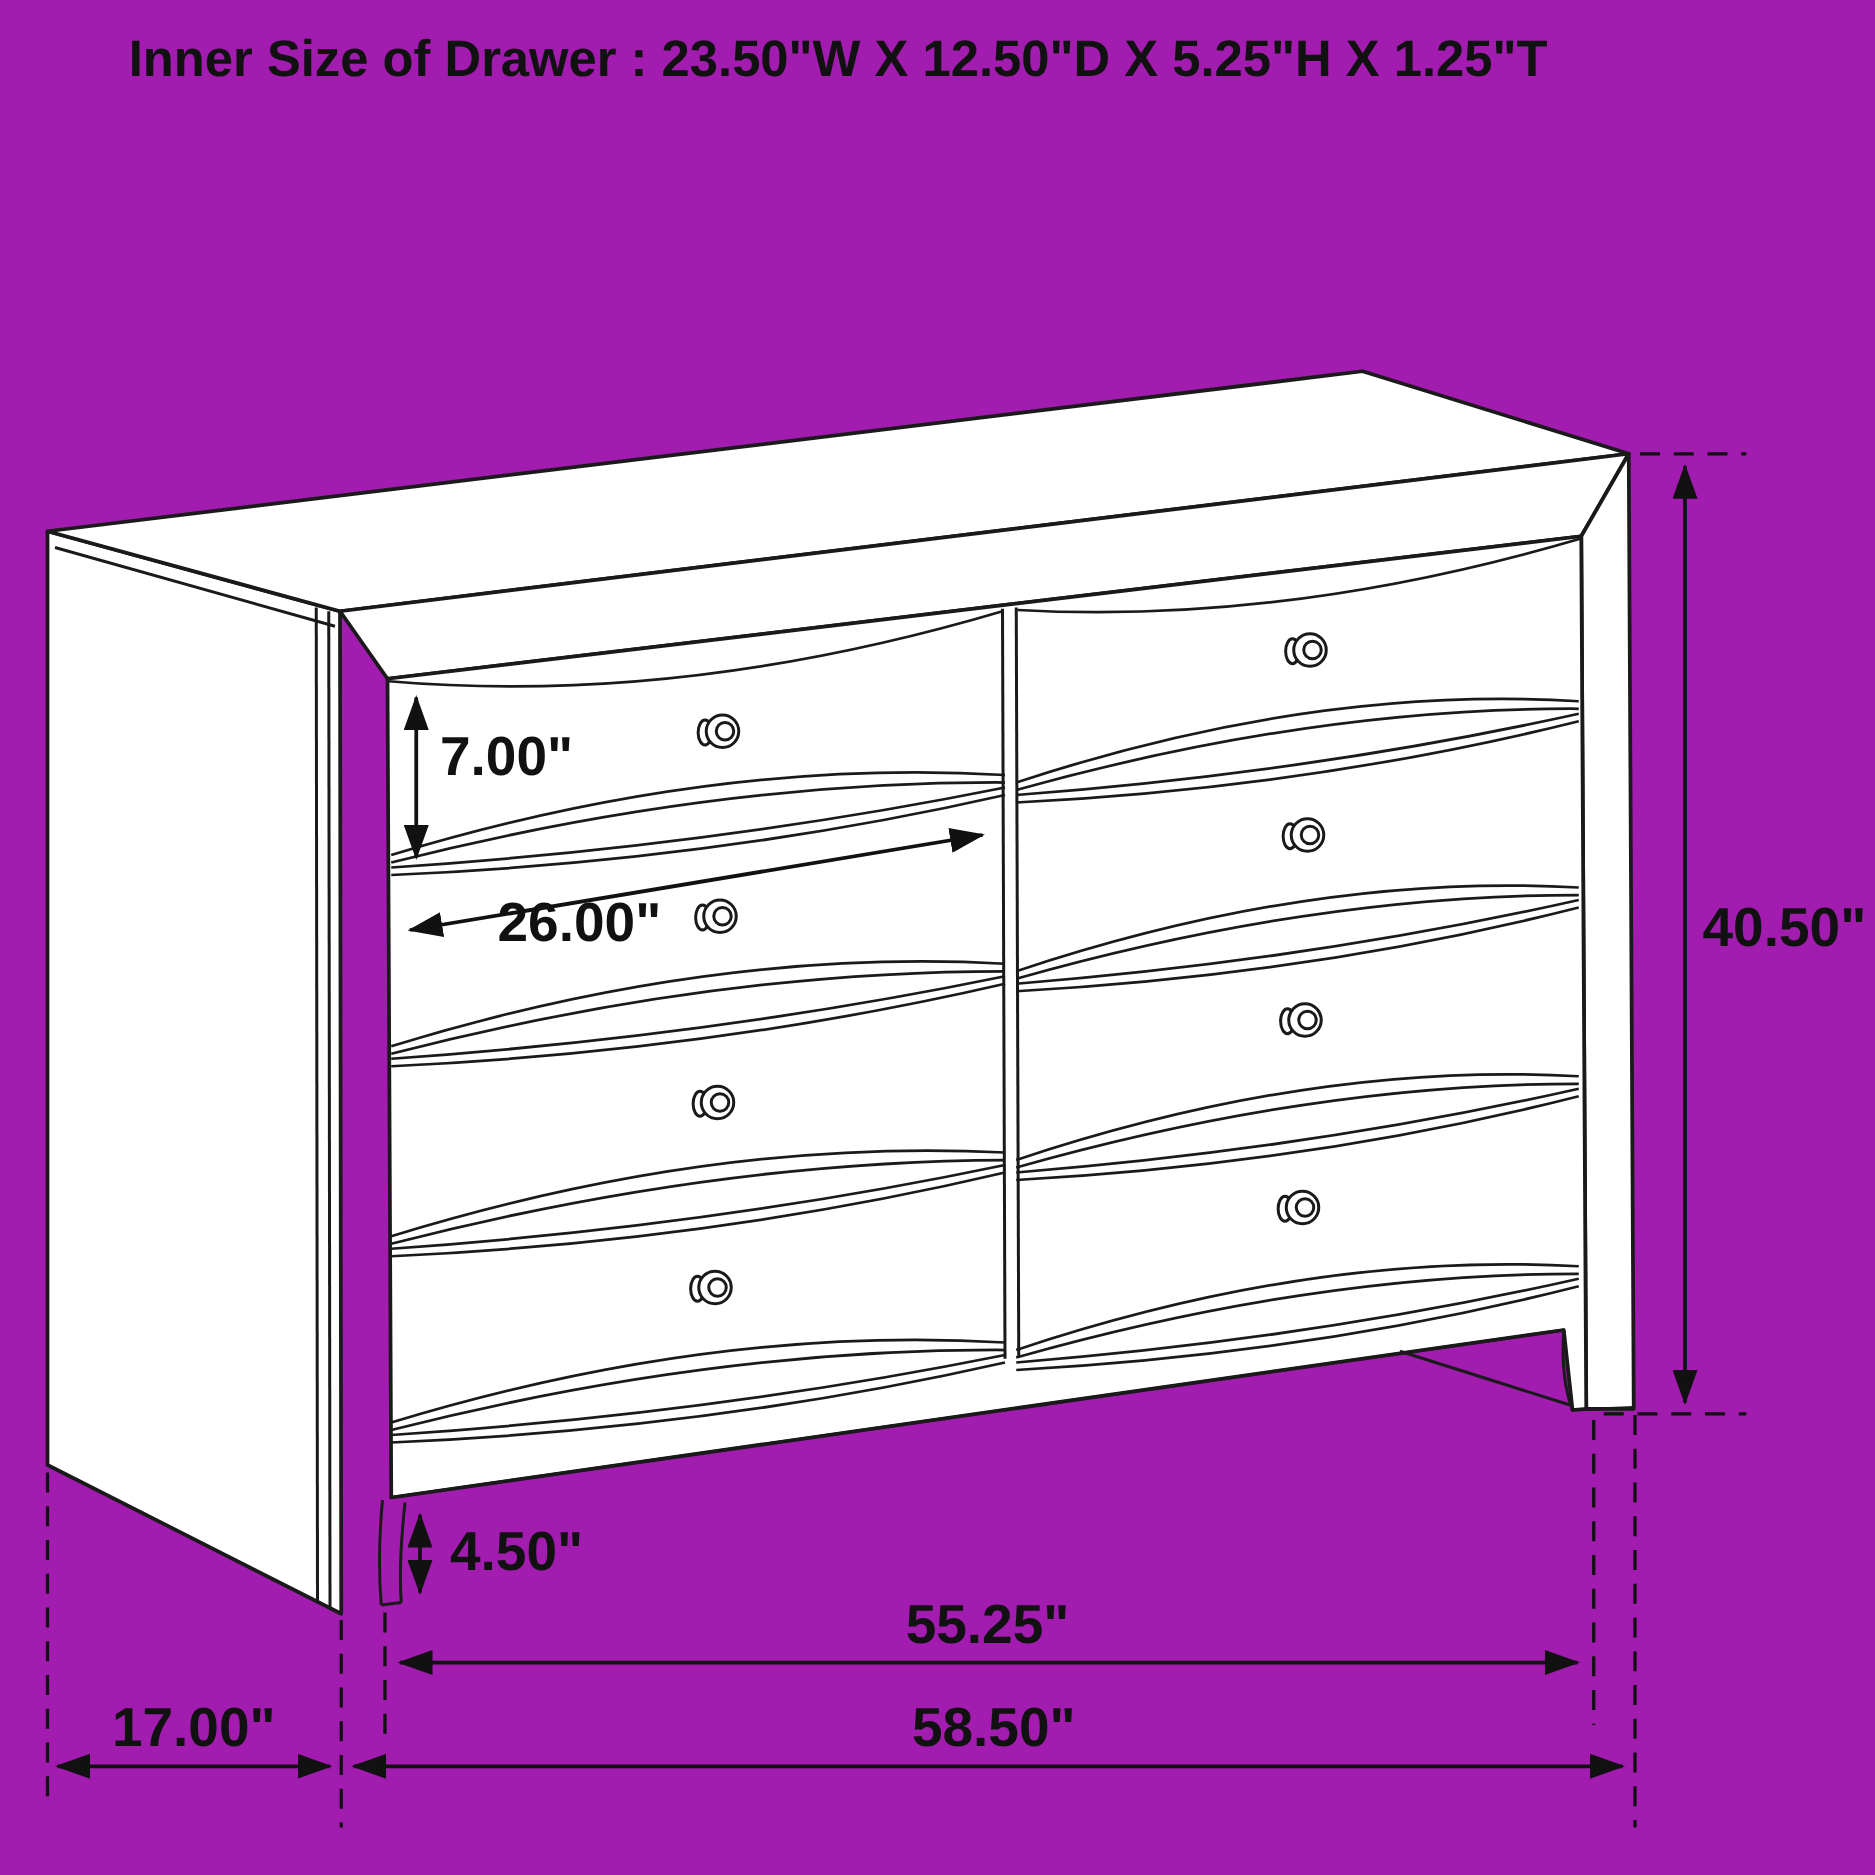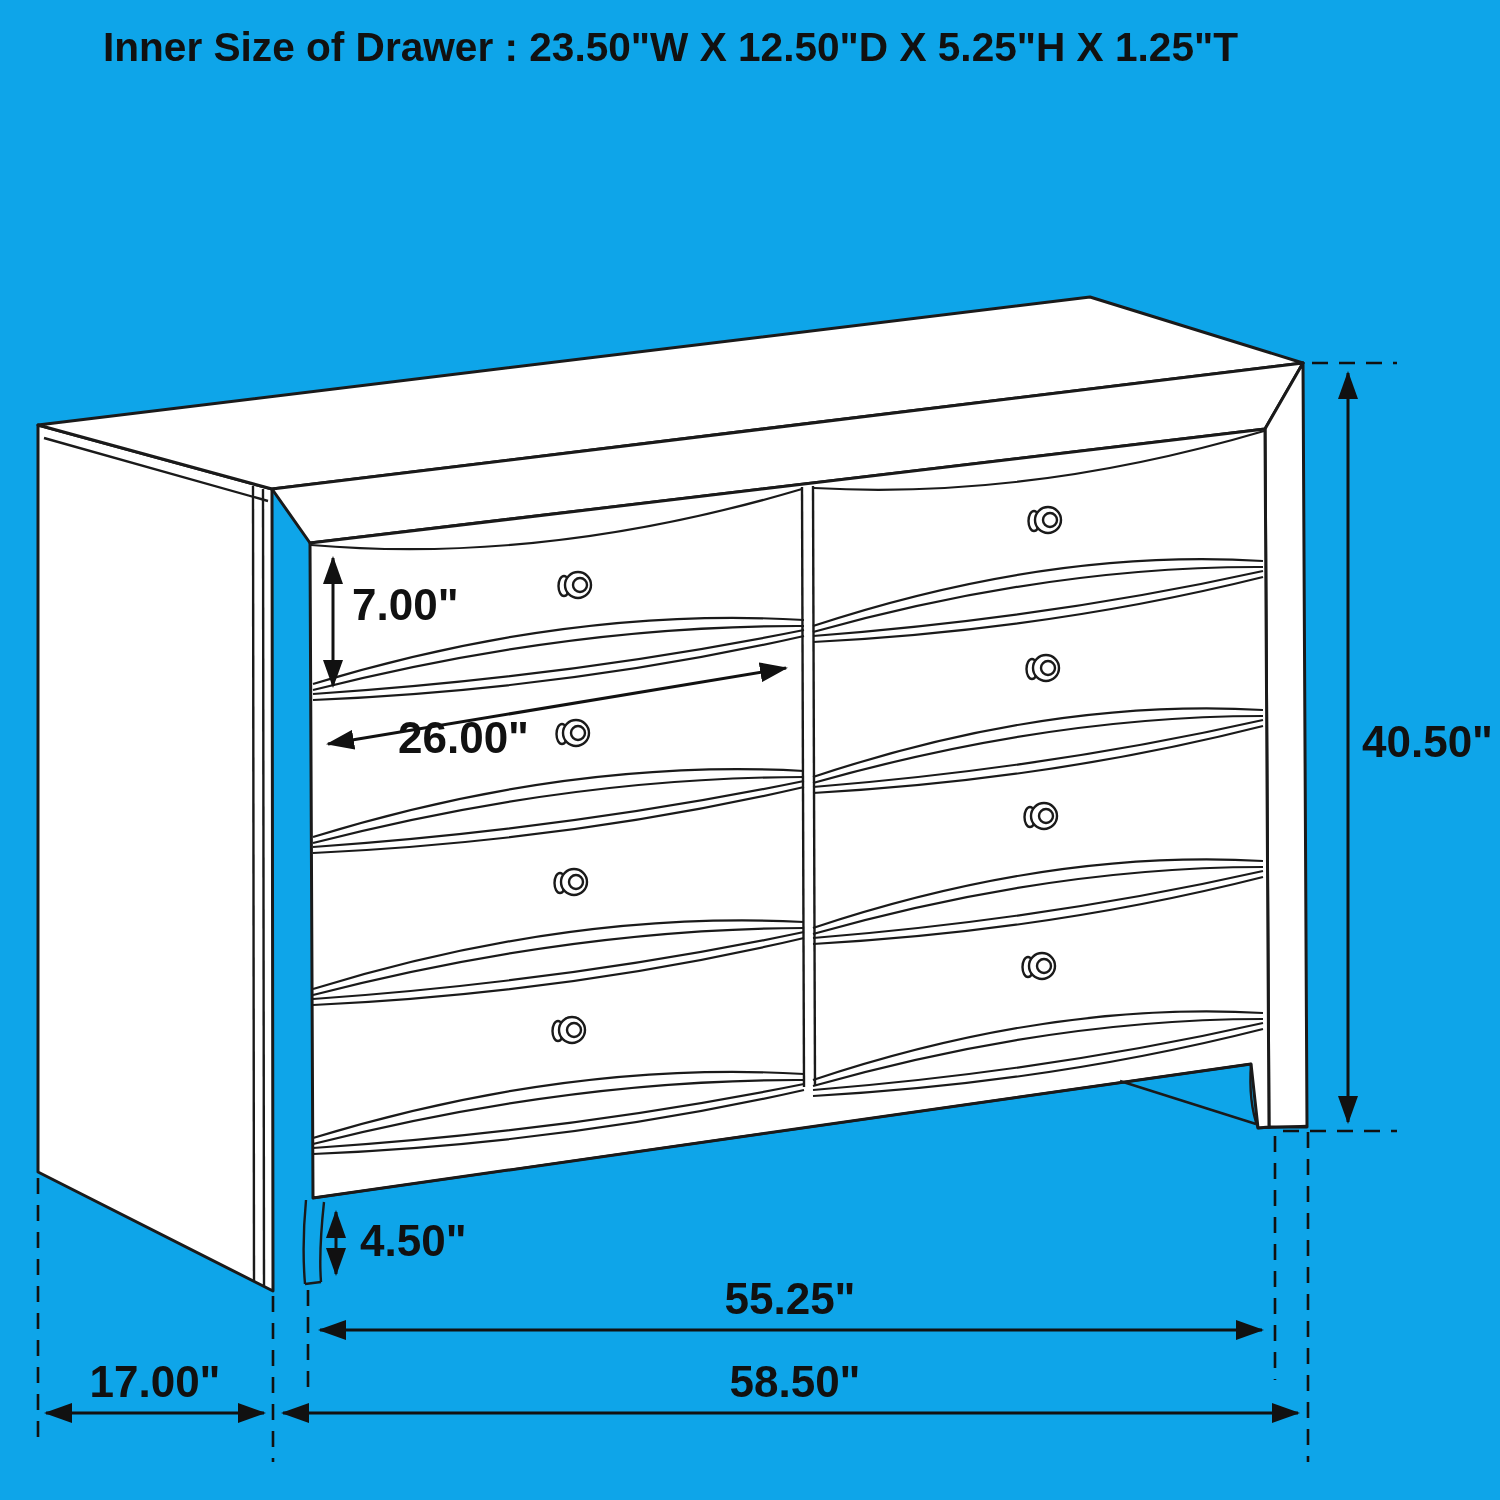--- a/index.html
+++ b/index.html
@@ -7,21 +7,21 @@
     padding: 0;
     background: #ffffff;
     width: 1500px;
     height: 1500px;
     overflow: hidden;
   }
   .stage {
     position: relative;
     width: 1500px;
     height: 1500px;
-    background: #0ea5e9;
+    background: #a21caf;
   }
   svg { display: block; }
   .outline     { fill: #ffffff; stroke: #1a1a1a; stroke-width: 3;   stroke-linejoin: round; }
   .edge        { fill: none;    stroke: #1a1a1a; stroke-width: 2.4; stroke-linejoin: round; }
   .wave        { fill: none;    stroke: #1a1a1a; stroke-width: 2.2; }
   .dim-line    { fill: none;    stroke: #111111; stroke-width: 3; }
   .ext-line    { fill: none;    stroke: #111111; stroke-width: 2.6; stroke-dasharray: 16 11; }
   .knob-part   { stroke: #1a1a1a; stroke-width: 2.4; }
   .dim-label {
     font-family: "Liberation Sans", "DejaVu Sans", sans-serif;

